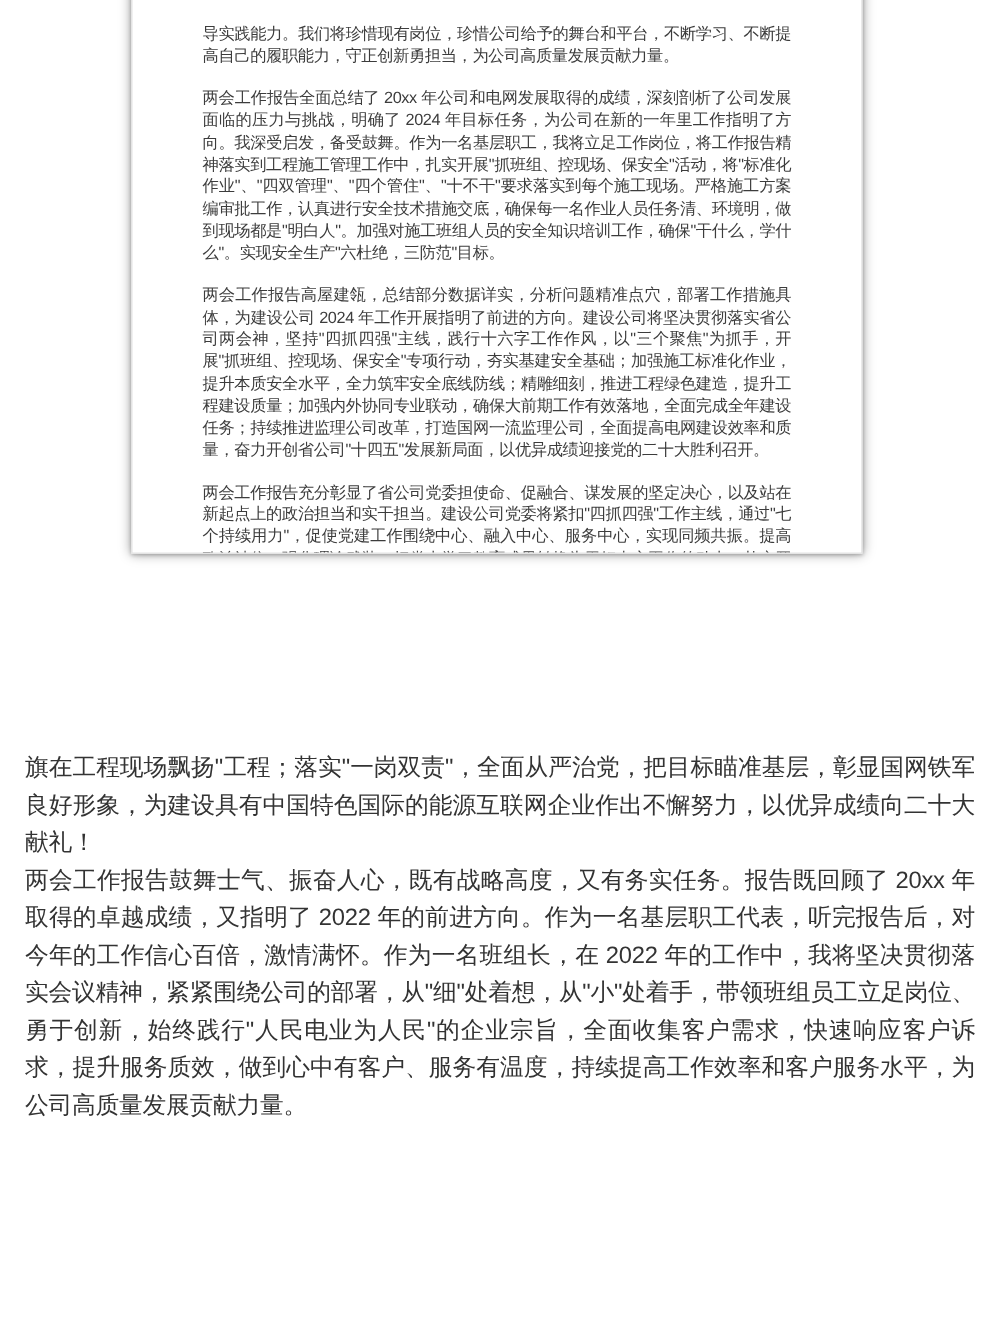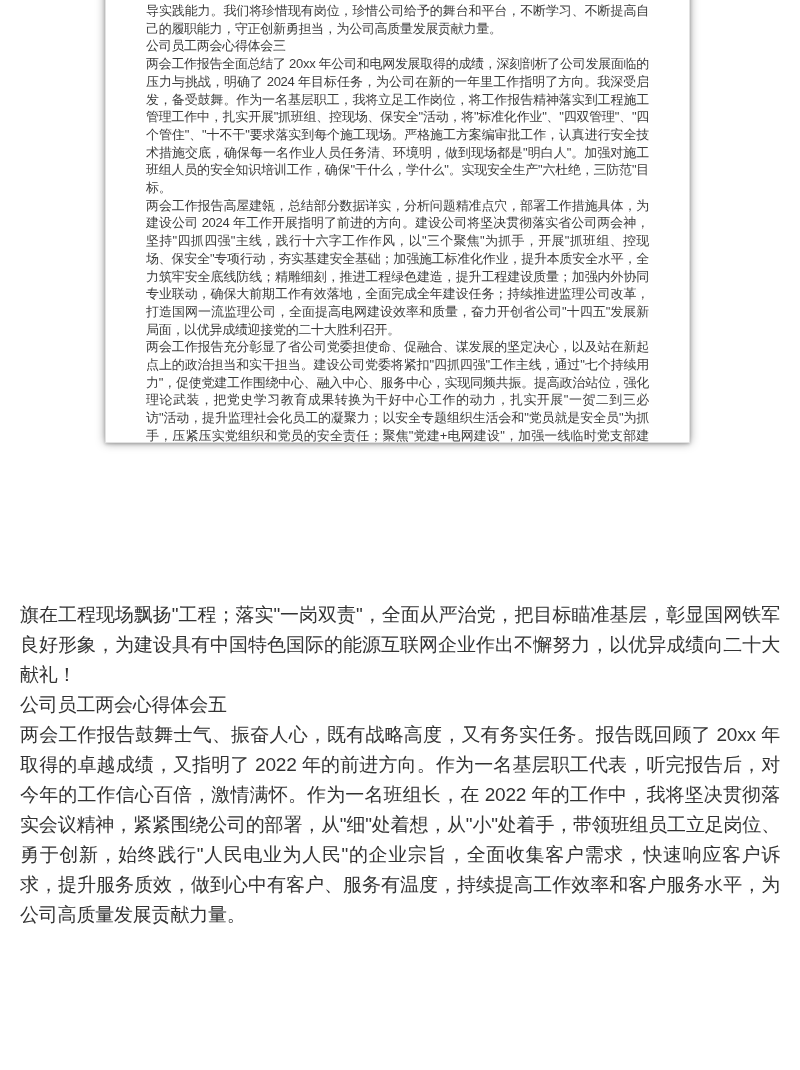--- a/index.html
+++ b/index.html
@@ -25,21 +25,21 @@
     width: 585px;
     height: 456px;
     box-sizing: border-box;
     background: #ffffff;
     border: 1px solid #e2e2e2;
     box-shadow: 0 0 9px rgba(0,0,0,0.40), 0 1px 3px rgba(0,0,0,0.22);
     padding: 14px 40px 0 40px;
     overflow: hidden;
   }
   .doc-page p {
-    margin: 0;
+    margin: 16px;
     font-size: 13px;
     line-height: 17.7px;
     letter-spacing: -0.3px;
     color: #3c3c3c;
     text-align: justify;
     word-break: break-all;
   }
   
   .article {
     position: absolute;
@@ -57,25 +57,23 @@
     word-break: break-all;
   }
 </style>
 </head>
 <body>
 
 <div class="stage">
 
   <div class="doc-page">
     <p>导实践能力。我们将珍惜现有岗位，珍惜公司给予的舞台和平台，不断学习、不断提高自己的履职能力，守正创新勇担当，为公司高质量发展贡献力量。</p>
-    <p>公司员工两会心得体会三</p>
     <p>两会工作报告全面总结了 20xx 年公司和电网发展取得的成绩，深刻剖析了公司发展面临的压力与挑战，明确了 2024 年目标任务，为公司在新的一年里工作指明了方向。我深受启发，备受鼓舞。作为一名基层职工，我将立足工作岗位，将工作报告精神落实到工程施工管理工作中，扎实开展"抓班组、控现场、保安全"活动，将"标准化作业"、"四双管理"、"四个管住"、"十不干"要求落实到每个施工现场。严格施工方案编审批工作，认真进行安全技术措施交底，确保每一名作业人员任务清、环境明，做到现场都是"明白人"。加强对施工班组人员的安全知识培训工作，确保"干什么，学什么"。实现安全生产"六杜绝，三防范"目标。</p>
     <p>两会工作报告高屋建瓴，总结部分数据详实，分析问题精准点穴，部署工作措施具体，为建设公司 2024 年工作开展指明了前进的方向。建设公司将坚决贯彻落实省公司两会神，坚持"四抓四强"主线，践行十六字工作作风，以"三个聚焦"为抓手，开展"抓班组、控现场、保安全"专项行动，夯实基建安全基础；加强施工标准化作业，提升本质安全水平，全力筑牢安全底线防线；精雕细刻，推进工程绿色建造，提升工程建设质量；加强内外协同专业联动，确保大前期工作有效落地，全面完成全年建设任务；持续推进监理公司改革，打造国网一流监理公司，全面提高电网建设效率和质量，奋力开创省公司"十四五"发展新局面，以优异成绩迎接党的二十大胜利召开。</p>
     <p>两会工作报告充分彰显了省公司党委担使命、促融合、谋发展的坚定决心，以及站在新起点上的政治担当和实干担当。建设公司党委将紧扣"四抓四强"工作主线，通过"七个持续用力"，促使党建工作围绕中心、融入中心、服务中心，实现同频共振。提高政治站位，强化理论武装，把党史学习教育成果转换为干好中心工作的动力，扎实开展"一贺二到三必访"活动，提升监理社会化员工的凝聚力；以安全专题组织生活会和"党员就是安全员"为抓手，压紧压实党组织和党员的安全责任；聚焦"党建+电网建设"，加强一线临时党支部建设，深入开展"党</p>
   </div>
 
   <div class="article">
     <p>旗在工程现场飘扬"工程；落实"一岗双责"，全面从严治党，把目标瞄准基层，彰显国网铁军良好形象，为建设具有中国特色国际的能源互联网企业作出不懈努力，以优异成绩向二十大献礼！</p>
-    <p>公司员工两会心得体会五</p>
     <p>两会工作报告鼓舞士气、振奋人心，既有战略高度，又有务实任务。报告既回顾了 20xx 年取得的卓越成绩，又指明了 2022 年的前进方向。作为一名基层职工代表，听完报告后，对今年的工作信心百倍，激情满怀。作为一名班组长，在 2022 年的工作中，我将坚决贯彻落实会议精神，紧紧围绕公司的部署，从"细"处着想，从"小"处着手，带领班组员工立足岗位、勇于创新，始终践行"人民电业为人民"的企业宗旨，全面收集客户需求，快速响应客户诉求，提升服务质效，做到心中有客户、服务有温度，持续提高工作效率和客户服务水平，为公司高质量发展贡献力量。</p>
   </div>
 
 </div>
 
 </body></html>

